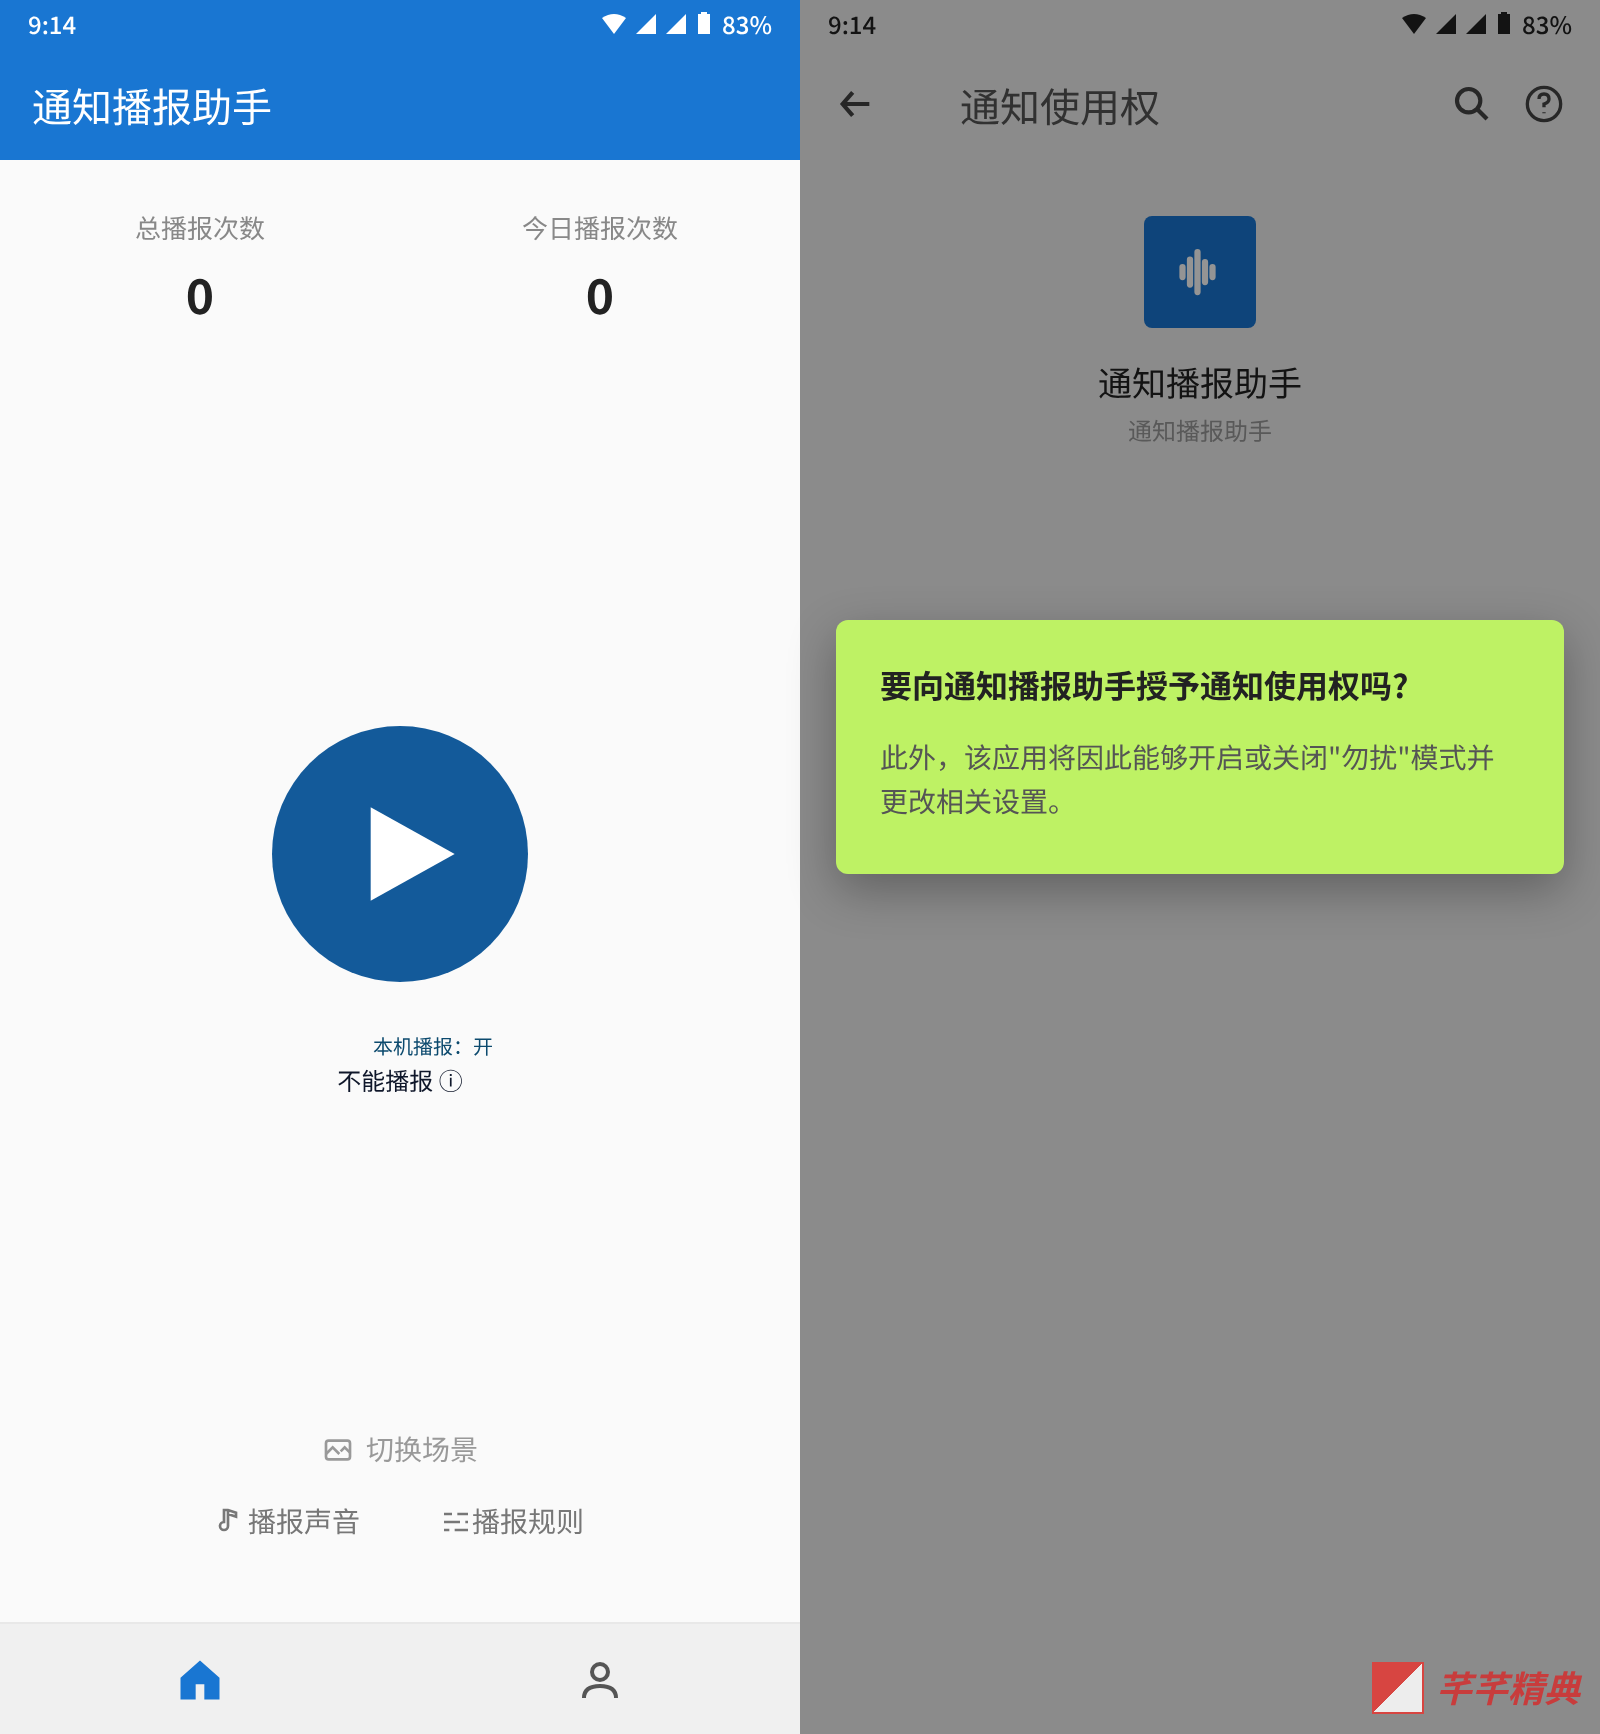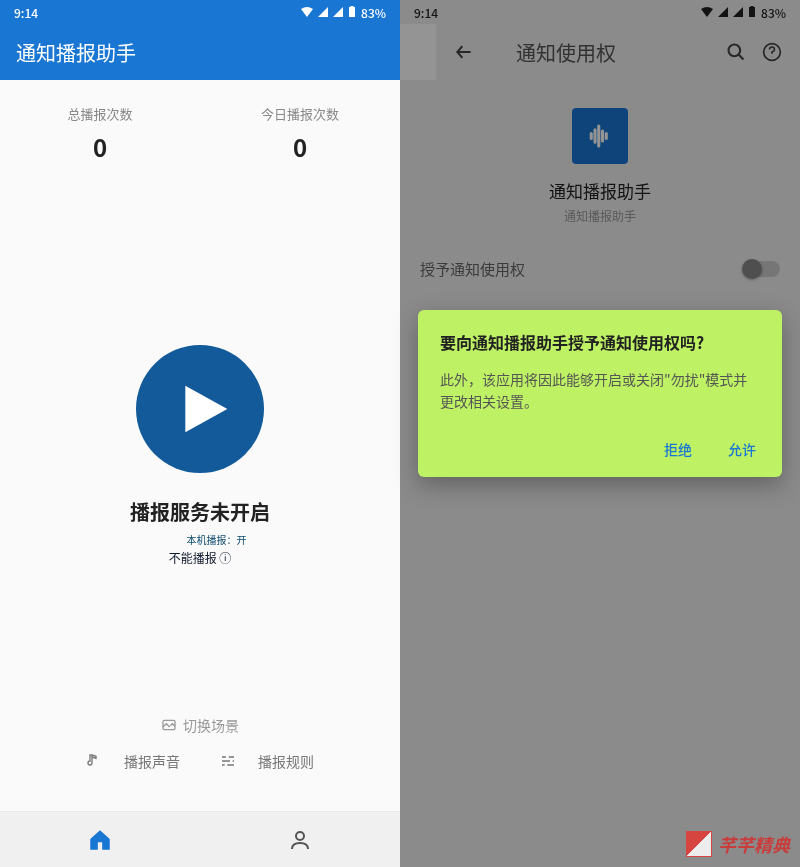--- a/index.html
+++ b/index.html
@@ -4,39 +4,39 @@
 <style>
 * { margin: 0; padding: 0; box-sizing: border-box; font-family: -apple-system, "Noto Sans CJK SC", "PingFang SC", sans-serif; }
 body { width: 800px; height: 867px; display: flex; overflow: hidden; background: #fff; }
 .phone { width: 484px; height: 867px; display: flex; flex-direction: column; position: relative; border-radius: 13px; }
 .status-bar { height: 24px; display: flex; justify-content: space-between; align-items: center; padding: 0 14px; font-size: 12px; font-weight: 500; }
 .status-icons { display: flex; align-items: center; gap: 5px; justify-content: space-between; }
 .phone-left .status-bar { background: #1976d2; color: #fff; }
 .phone-right .status-bar { background: #f0f0f0; color: #222; }
 .app-bar { height: 56px; display: flex; align-items: center; padding: 0 16px; font-size: 20px; }
 .phone-left .app-bar { background: #1976d2; color: #fff; }
-.phone-right .app-bar { background: #f0f0f0; color: #222; margin-left: 36px; }
+.phone-right .app-bar { background: #f0f0f0; color: #222; }
 .phone-right .app-bar .title { margin-left: 28px; flex: 1; color: #555; }
 .back-btn, .search-btn, .help-btn { width: 24px; height: 24px; display: flex; align-items: center; justify-content: center; color: #444; }
 .phone-right .app-bar { gap: 12px; }
 .content-left { flex: 1; background: #fafafa; display: flex; flex-direction: column; }
 .stats-row { display: flex; padding: 24px 0 12px; }
 .stat { flex: 1; text-align: center; }
 .stat-label { color: #888; font-size: 13px; margin-bottom: 6px; }
 .stat-value { font-size: 24px; font-weight: 700; color: #222; }
 .play-section { flex: 1; display: flex; flex-direction: column; align-items: center; justify-content: center; padding-top: 20px; }
 .play-button { width: 128px; height: 128px; border-radius: 50%; background: #135a9a; display: flex; align-items: center; justify-content: center; margin-bottom: 24px; }
 .play-button svg { width: 56px; height: 56px; margin-left: 8px; }
 .service-status { font-size: 20px; font-weight: 600; color: #222; margin-bottom: 6px; }
 .local-status { color: #0c4a6e; font-size: 10px; margin-bottom: 2px; margin-left: 33px; }
 .cannot-status { color: #0f172a; font-size: 12px; }
 .settings-block { padding: 0 40px 20px; display: flex; flex-direction: column; align-items: center; gap: 12px; margin-top: auto; margin-bottom: 20px; }
 .scene-switch { color: #999; font-size: 14px; display: flex; align-items: center; gap: 6px; margin-bottom: 4px; }
 .settings-row { display: flex; gap: 40px; color: #777; font-size: 14px; }
-.settings-item { display: flex; align-items: center; gap: 22px; }
+.settings-item { display: flex; align-items: center; gap: 0; }
 .bottom-nav { height: 56px; background: #f0f0f0; display: flex; border-top: 1px solid #e8e8e8; }
 .nav-item { flex: 1; display: flex; align-items: center; justify-content: center; }
 .nav-item.active { color: #1976d2; }
 .nav-item.inactive { color: #555; }
 .content-right { flex: 1; background: #f0f0f0; position: relative; }
 .app-info { display: flex; flex-direction: column; align-items: center; padding: 28px 0 18px; }
 .app-icon { width: 56px; height: 56px; background: #1976d2; border-radius: 4px; display: flex; align-items: center; justify-content: center; margin-bottom: 14px; }
 .app-name { font-size: 17px; color: #222; margin-bottom: 4px; }
 .app-subtitle { font-size: 12px; color: #999; }
 .permission-row { display: flex; align-items: center; justify-content: space-between; padding: 16px 20px; color: #666; font-size: 15px; }
@@ -89,21 +89,20 @@
         <div class="stat-label">今日播报次数</div>
         <div class="stat-value">0</div>
       </div>
     </div>
     <div class="play-section">
       <div class="play-button">
         <svg viewBox="0 0 24 24">
             <path d="M4 2 L22 12 L4 22 Z" fill="#fff"></path>
           </svg>
       </div>
-      <div class="service-status">播报服务未开启</div>
       <div class="local-status">本机播报：开</div>
       <div class="cannot-status">不能播报 ⓘ</div>
     </div>
     <div class="settings-block">
       <div class="scene-switch">
         <svg width="16" height="16" viewBox="0 0 24 24">
             <rect x="3" y="5" width="18" height="14" rx="2" fill="none" stroke="currentColor" stroke-width="2"></rect>
             <path d="M3 15 L8 10 L13 15 M14 13 L17 10 L21 14" fill="none" stroke="currentColor" stroke-width="2"></path>
           </svg>
         <span>切换场景</span>
@@ -182,31 +181,23 @@
   <div class="content-right">
     <div class="app-info">
       <div class="app-icon">
         <svg width="30" height="30" viewBox="0 0 24 24">
             <path d="M5 10 V14 M8 7 V17 M11 4 V20 M14 8 V16 M17 10 V14" stroke="#fff" stroke-width="2.5" stroke-linecap="round"></path>
           </svg>
       </div>
       <div class="app-name">通知播报助手</div>
       <div class="app-subtitle">通知播报助手</div>
     </div>
-    <div class="permission-row">
-      <span>授予通知使用权</span>
-      <div class="toggle"></div>
-    </div>
   </div>
   <div class="scrim"></div>
   <div class="dialog">
     <div class="dialog-title">要向通知播报助手授予通知使用权吗?</div>
     <div class="dialog-text">此外，该应用将因此能够开启或关闭"勿扰"模式并更改相关设置。</div>
-    <div class="dialog-actions">
-      <div class="dialog-btn">拒绝</div>
-      <div class="dialog-btn">允许</div>
-    </div>
   </div>
   <div class="watermark">
     <div class="watermark-logo"></div>
     <span class="watermark-text">芊芊精典</span>
   </div>
 </div>
 
 </body></html>

